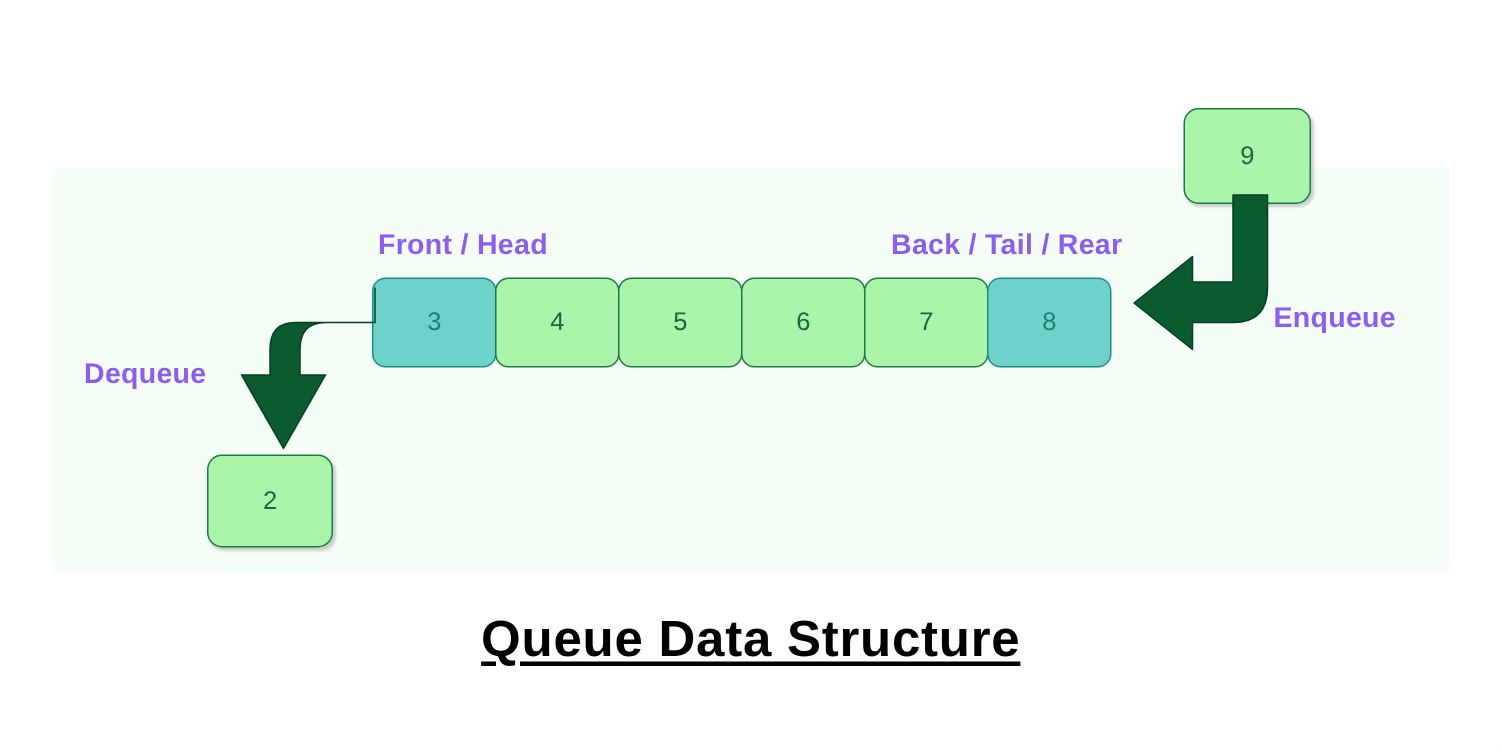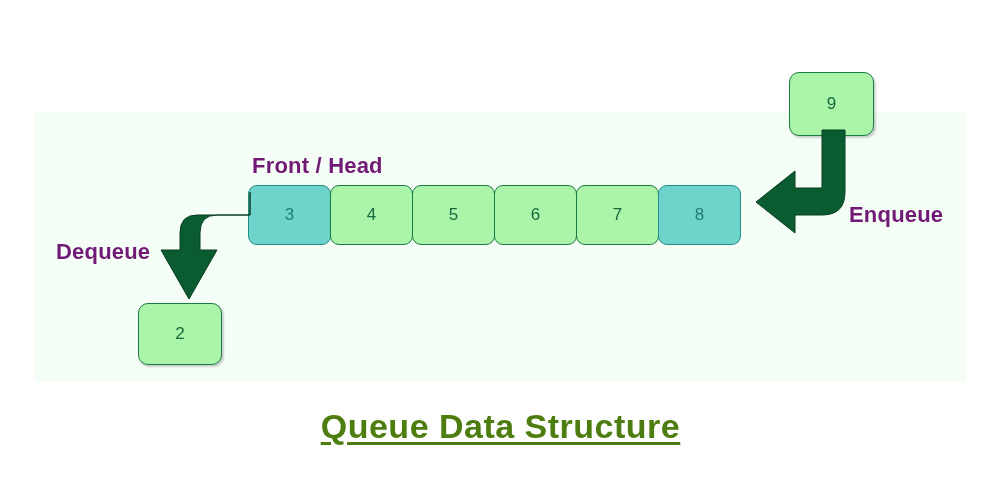--- a/index.html
+++ b/index.html
@@ -22,23 +22,23 @@
     left: 35px;
     top: 112px;
     width: 931px;
     height: 270px;
     background: #f5fdf7;
   }
 
   
   .label {
     position: absolute;
-    color: #701a75;
+    color: #8b5cf6;
     font-weight: bold;
-    font-size: 22px;
+    font-size: 19px;
     white-space: nowrap;
     letter-spacing: 0.2px;
   }
   #front-label  { left: 252px; top: 153px; }
   #back-label   { left: 594px; top: 153px; }
   #dequeue-label{ left: 56px;  top: 239px; }
   #enqueue-label{ left: 849px; top: 202px; }
 
   
   #queue-row {
@@ -96,35 +96,36 @@
 
   
   #title {
     position: absolute;
     left: 0;
     top: 407px;
     width: 1001px;
     text-align: center;
     font-size: 34px;
     font-weight: bold;
-    color: #4d7c0f;
+    color: #000000;
     text-decoration: underline;
     text-underline-offset: 4px;
     letter-spacing: 0.5px;
   }
 </style>
 </head>
 <body>
 
 <div id="canvas">
 
   <div id="backdrop"></div>
 
   <div class="label" id="front-label">Front / Head</div>
 
+  <div class="label" id="back-label">Back / Tail / Rear</div>
 
   <div class="label" id="dequeue-label">Dequeue</div>
 
   <div class="label" id="enqueue-label">Enqueue</div>
 
   <div id="queue-row">
     <div class="cell accent">3</div>
     <div class="cell">4</div>
     <div class="cell">5</div>
     <div class="cell">6</div>

